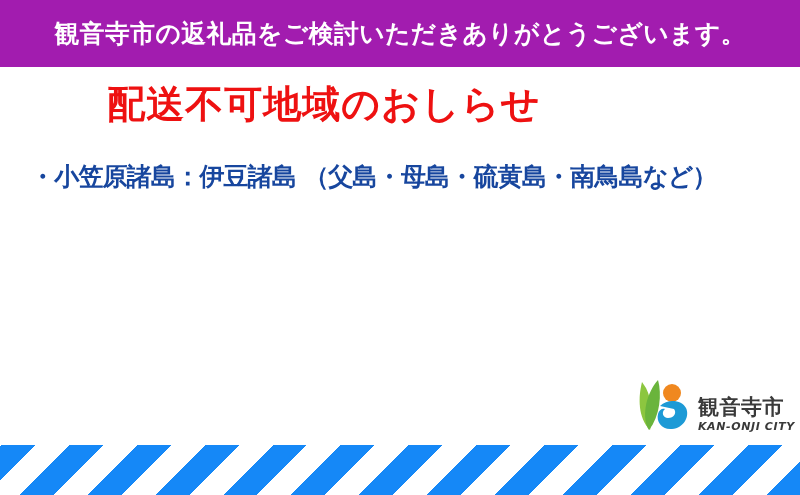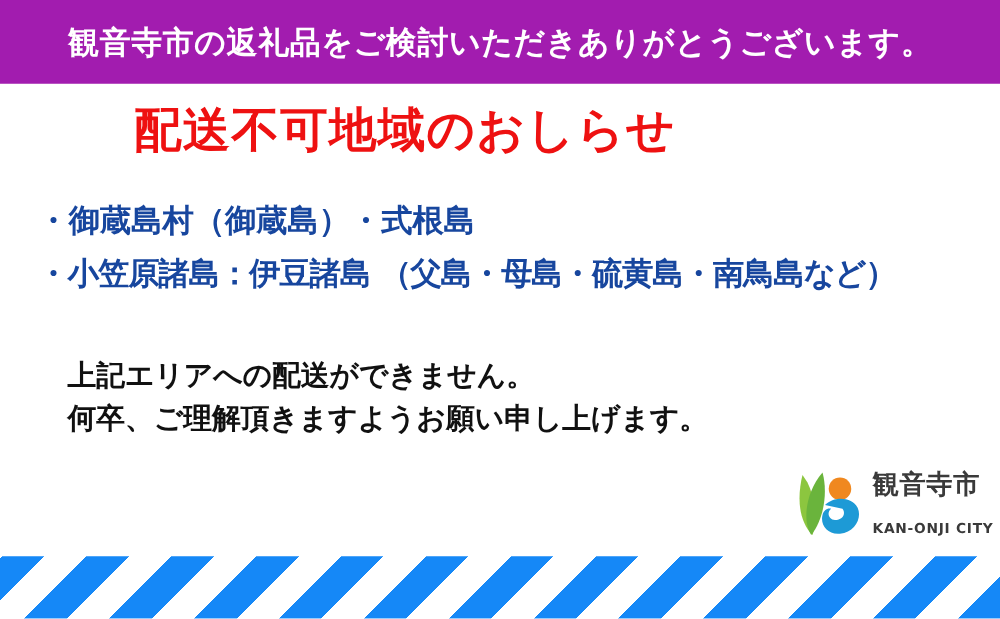--- a/index.html
+++ b/index.html
@@ -98,21 +98,21 @@
   }
 
   
   #city-logo {
     position: absolute;
     left: 636px;
     top: 372px;
     width: 158px;
     height: 62px;
     display: flex;
-    align-items: center;
+    align-items: flex-end;
     gap: 6px;
   }
   #city-logo-mark {
     width: 56px;
     height: 58px;
     flex: 0 0 auto;
   }
   #city-logo-wordmark {
     display: flex;
     flex-direction: column;
@@ -127,22 +127,23 @@
     letter-spacing: 0.5px;
     line-height: 1.05;
     white-space: nowrap;
   }
   #city-logo-name-en {
     color: #3a3a3a;
     font-size: 11px;
     font-weight: bold;
     letter-spacing: 0.6px;
     line-height: 1.3;
-    margin-top: 18px;
+    margin-top: 2px;
     white-space: nowrap;
+    font-style: italic;
   }
 
   
   #stripe-band {
     position: absolute;
     left: 0;
     bottom: 0;
     width: 800px;
     height: 50px;
     background-image: repeating-linear-gradient(
@@ -161,28 +162,23 @@
 
   <div id="header-banner">
     <div id="header-banner-text">観音寺市の返礼品をご検討いただきありがとうございます。</div>
   </div>
 
   <div id="headline">
     <span id="headline-text">配送不可地域のおしらせ</span>
   </div>
 
   <div id="area-list">
-    <div class="area-list-item">・御蔵島村（御蔵島）・式根島</div>
     <div class="area-list-item compact">・小笠原諸島：伊豆諸島 （父島・母島・硫黄島・南鳥島など）</div>
   </div>
 
-  <div id="message-block">
-    <div class="message-line">上記エリアへの配送ができません。</div>
-    <div class="message-line">何卒、ご理解頂きますようお願い申し上げます。</div>
-  </div>
 
   <div id="city-logo">
     <svg id="city-logo-mark" viewBox="0 0 56 58" xmlns="http://www.w3.org/2000/svg">
 
       <path d="M6 6 C 2 22, 2 42, 14 54 C 18 42, 16 24, 10 12 Z" fill="#8cc63f"></path>
 
       <path d="M22 4 C 26 18, 24 40, 13 54 C 6 44, 8 20, 22 4 Z" fill="#6ab43c"></path>
 
       <circle cx="36" cy="17" r="9" fill="#f0881f"></circle>
 

